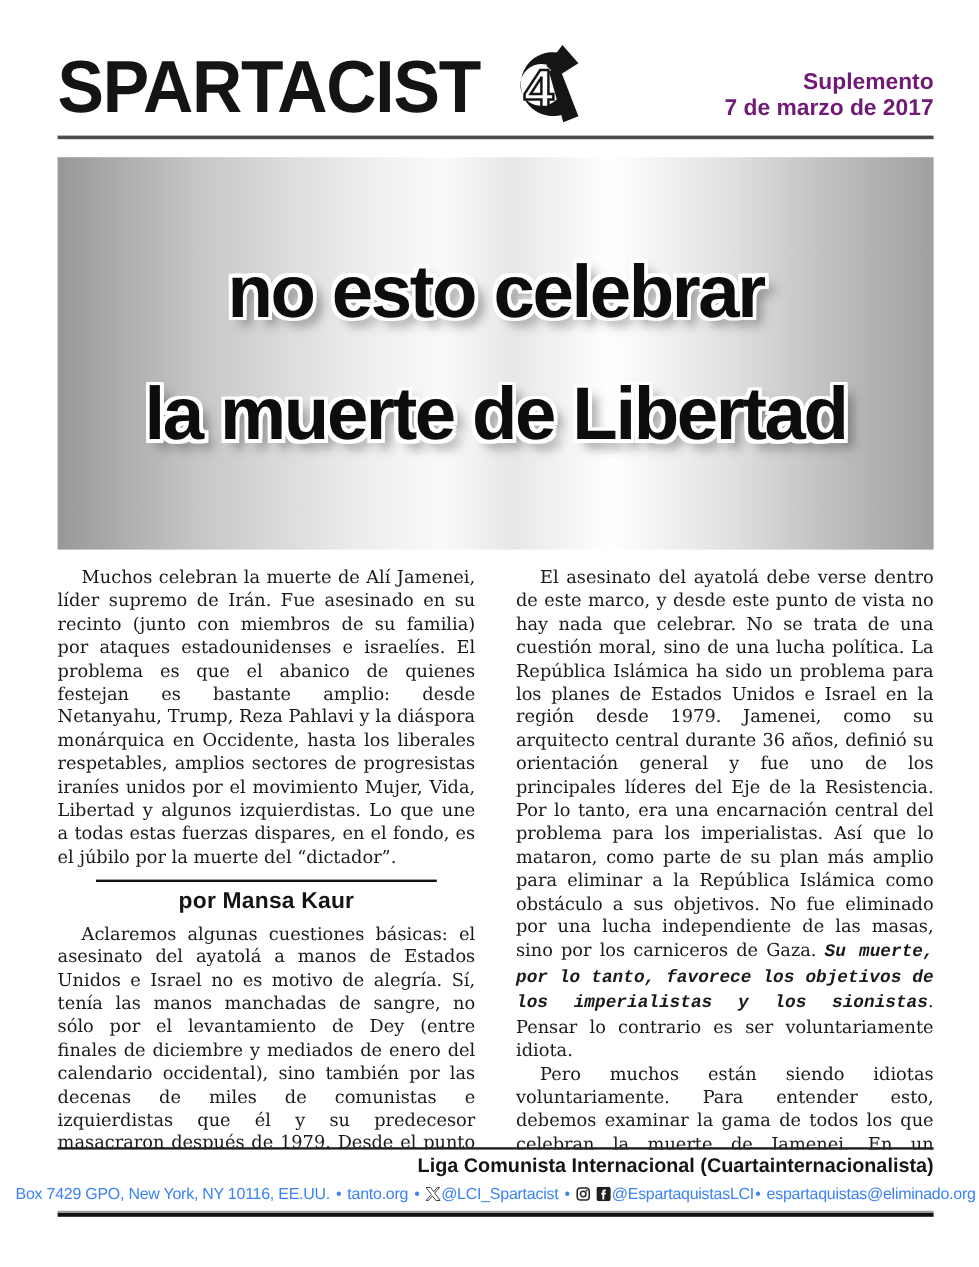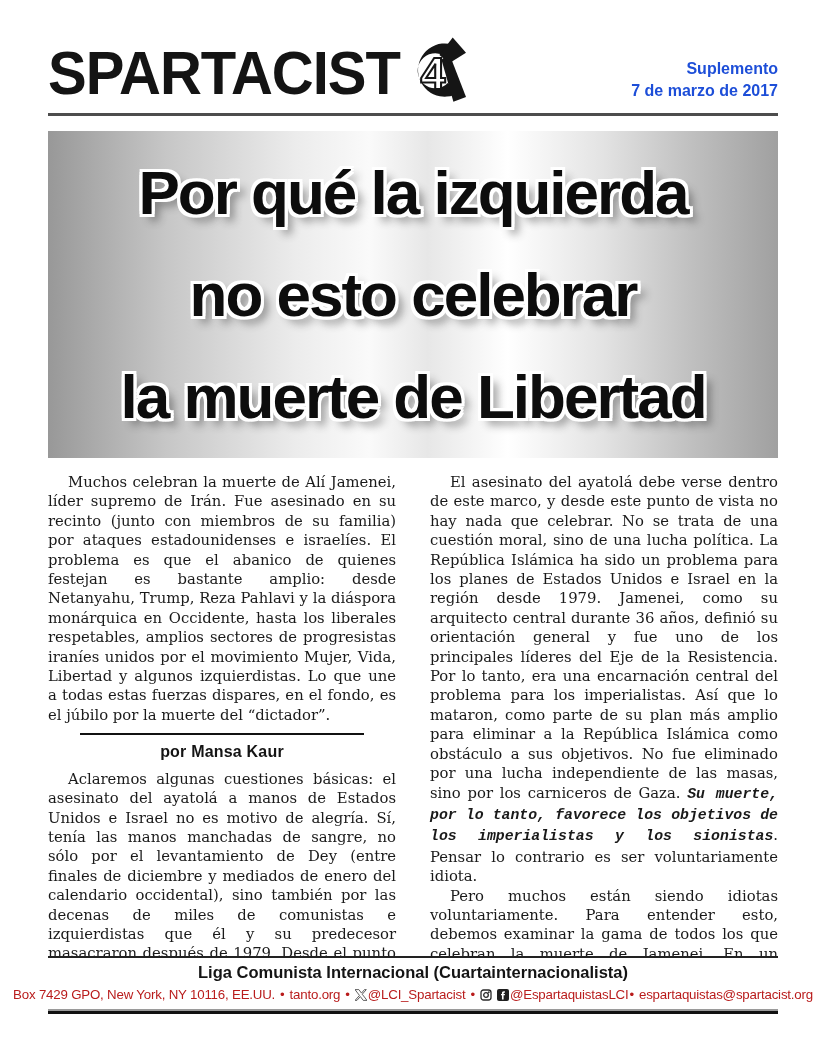--- a/index.html
+++ b/index.html
@@ -10,39 +10,39 @@
     background:#ffffff;
     box-sizing:border-box;
     padding:36px 38px 0 48px;
     font-family:"DejaVu Serif", serif;
     color:#1a1a1a;
     overflow:hidden;
   }
 
   
   .masthead { display:flex; justify-content:space-between; align-items:flex-end; height:70px; }
-  .logo-row { display:flex; align-items:flex-end; gap:4px; }
+  .logo-row { display:flex; align-items:flex-end; gap:20px; }
   .logo-text {
     font-family:"Liberation Sans", sans-serif;
     font-weight:bold;
     font-size:58px;
     line-height:62px;
     letter-spacing:-1px;
     transform:scaleY(1.06);
     transform-origin:bottom left;
     color:#141414;
   }
   .logo-mark { width:64px; height:70px; margin-left:2px; }
   .issue-block {
     text-align:right;
     font-family:"Liberation Sans", sans-serif;
     font-weight:bold;
-    font-size:16px;
+    font-size:19px;
     line-height:22px;
-    color:#1d4ed8;
+    color:#701a75;
     padding-bottom:4px;
   }
   .masthead-rule { height:3px; background:#4d4d4d; margin-top:7px; }
 
   
   .headline-box {
     margin-top:15px;
     height:327px;
     background:linear-gradient(90deg,
       #989898 0%, #c6c6c6 16%, #ececec 34%, #fafafa 44%,
@@ -68,37 +68,37 @@
   
   .article { display:flex; gap:34px; margin-top:14px; height:486px; overflow:hidden; }
   .col { flex:1; text-align:justify; font-size:14.8px; line-height:19.4px; }
   .col p { margin:0; text-indent:20px; }
   .em { font-weight:bold; font-style:italic;font-family:Liberation Mono, monospace; }
 
   .byline-block { margin:9px 14px 7px 14px; text-align:center; }
   .byline-rule { height:2px; background:#111; margin:0 18px 7px 18px; }
   .byline {
     font-family:"Liberation Sans", sans-serif;
-    font-weight:bold; font-size:16px; letter-spacing:0.2px; color:#141414;
+    font-weight:bold; font-size:19px; letter-spacing:0.2px; color:#141414;
   }
 
   
   .footer { position:absolute; left:48px; right:38px; top:956px; }
   .footer-rule-top { height:2px; background:#222; }
   .footer-org {
-    text-align:center;
+    text-align:right;
     font-family:"Liberation Sans", sans-serif;
     font-weight:bold; font-size:16.5px; line-height:21px;
     margin-top:4px; color:#141414;
   }
   .footer-line {
     display:flex; justify-content:center; align-items:center; gap:5px;
     font-family:"Liberation Sans", sans-serif;
     font-size:13.3px; line-height:17px; letter-spacing:-0.2px;
-    margin-top:3px; white-space:nowrap; color:#b91c1c;
+    margin-top:3px; white-space:nowrap; color:#3b82f6;
   }
   .footer-line .icon { display:inline-flex; align-items:center; }
   .footer-line .tight { margin-left:-4px;text-align:right; }
   .footer-bottom-bar {
     margin-top:6px; height:5px;
     background:linear-gradient(#9a9a9a 0 40%, #111 40% 100%);
   }
 </style>
 </head>
 <body>
@@ -116,21 +116,20 @@
       </svg>
     </div>
     <div class="issue-block">
       <div>Suplemento</div>
       <div>7 de marzo de 2017</div>
     </div>
   </div>
   <div class="masthead-rule"></div>
 
   <div class="headline-box">
-    <div class="headline-line">Por qué la izquierda</div>
     <div class="headline-line">no esto celebrar</div>
     <div class="headline-line">la muerte de Libertad</div>
   </div>
 
   <div class="article">
     <div class="col">
       <p><span>Muchos celebran la muerte de Alí Jamenei, líder supremo de Irán. Fue asesinado en su recinto (junto con miembros de su familia) por ataques estadounidenses e israelíes. El problema es que el abanico de quienes festejan es bastante amplio: desde Netanyahu, Trump, Reza Pahlavi y la diáspora monárquica en Occidente, hasta los liberales respetables, amplios sectores de progresistas iraníes unidos por el movimiento Mujer, Vida, Libertad y algunos izquierdistas. Lo que une a todas estas fuerzas dispares, en el fondo, es el júbilo por la muerte del “dictador”.</span></p>
       <div class="byline-block">
         <div class="byline-rule"></div>
         <div class="byline">por Mansa Kaur</div>
@@ -168,18 +167,18 @@
           </svg>
       </span>
       <span class="icon">
         <svg width="12" height="12" viewBox="0 0 24 24">
             <rect width="24" height="24" rx="4" fill="#1f1f1f"></rect>
             <path d="M15.7 12.7h-2.5V21h-3.3v-8.3H8V9.8h1.9V8.1c0-2.3 1-3.7 3.7-3.7h2.2v2.9h-1.5c-.9 0-1 .4-1 1.1v1.4h2.6l-.2 2.9z" fill="#fff"></path>
           </svg>
       </span>
       <span class="tight">@EspartaquistasLCI</span>
       <span class="tight">•</span>
-      <span>espartaquistas@spartacist.org</span>
+      <span>espartaquistas@eliminado.org</span>
     </div>
     <div class="footer-bottom-bar"></div>
   </div>
 
 </div>
 
 </body></html>

